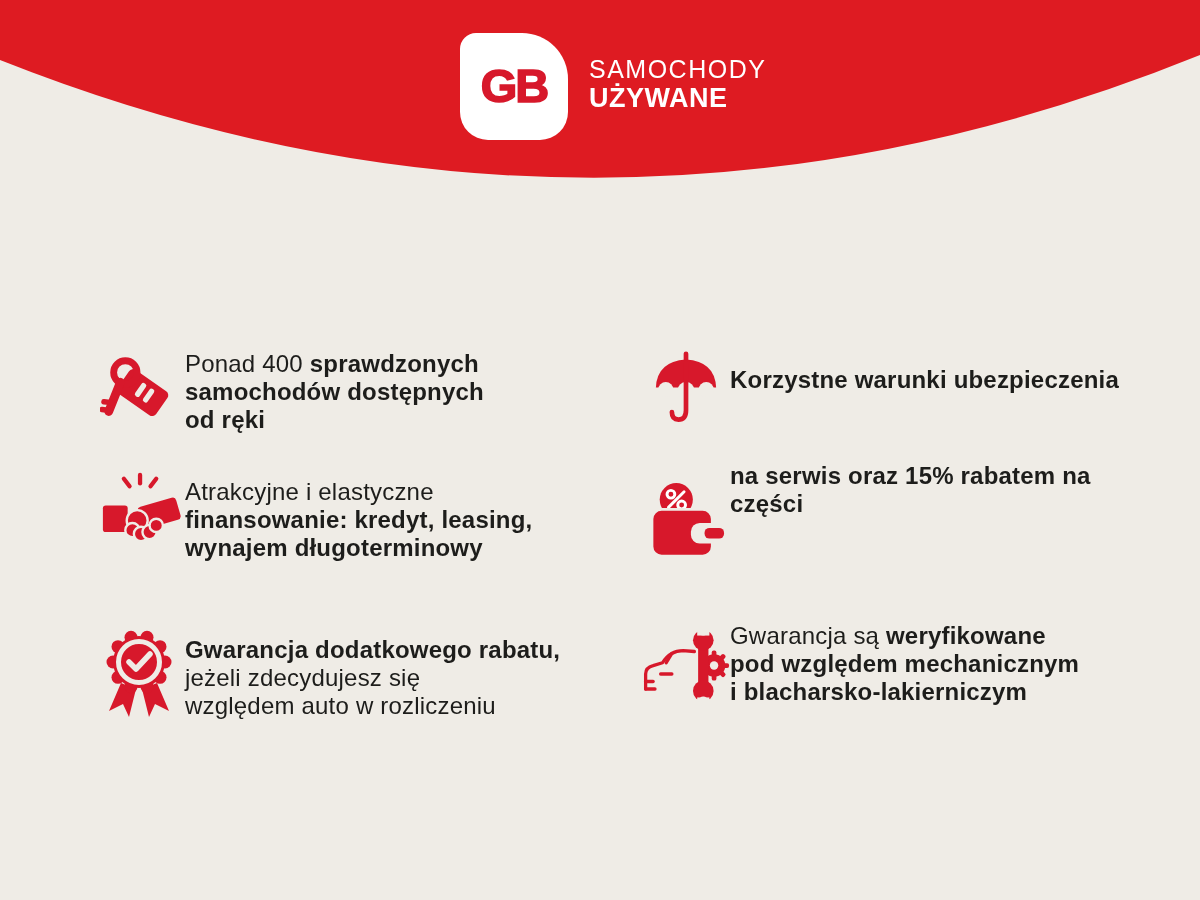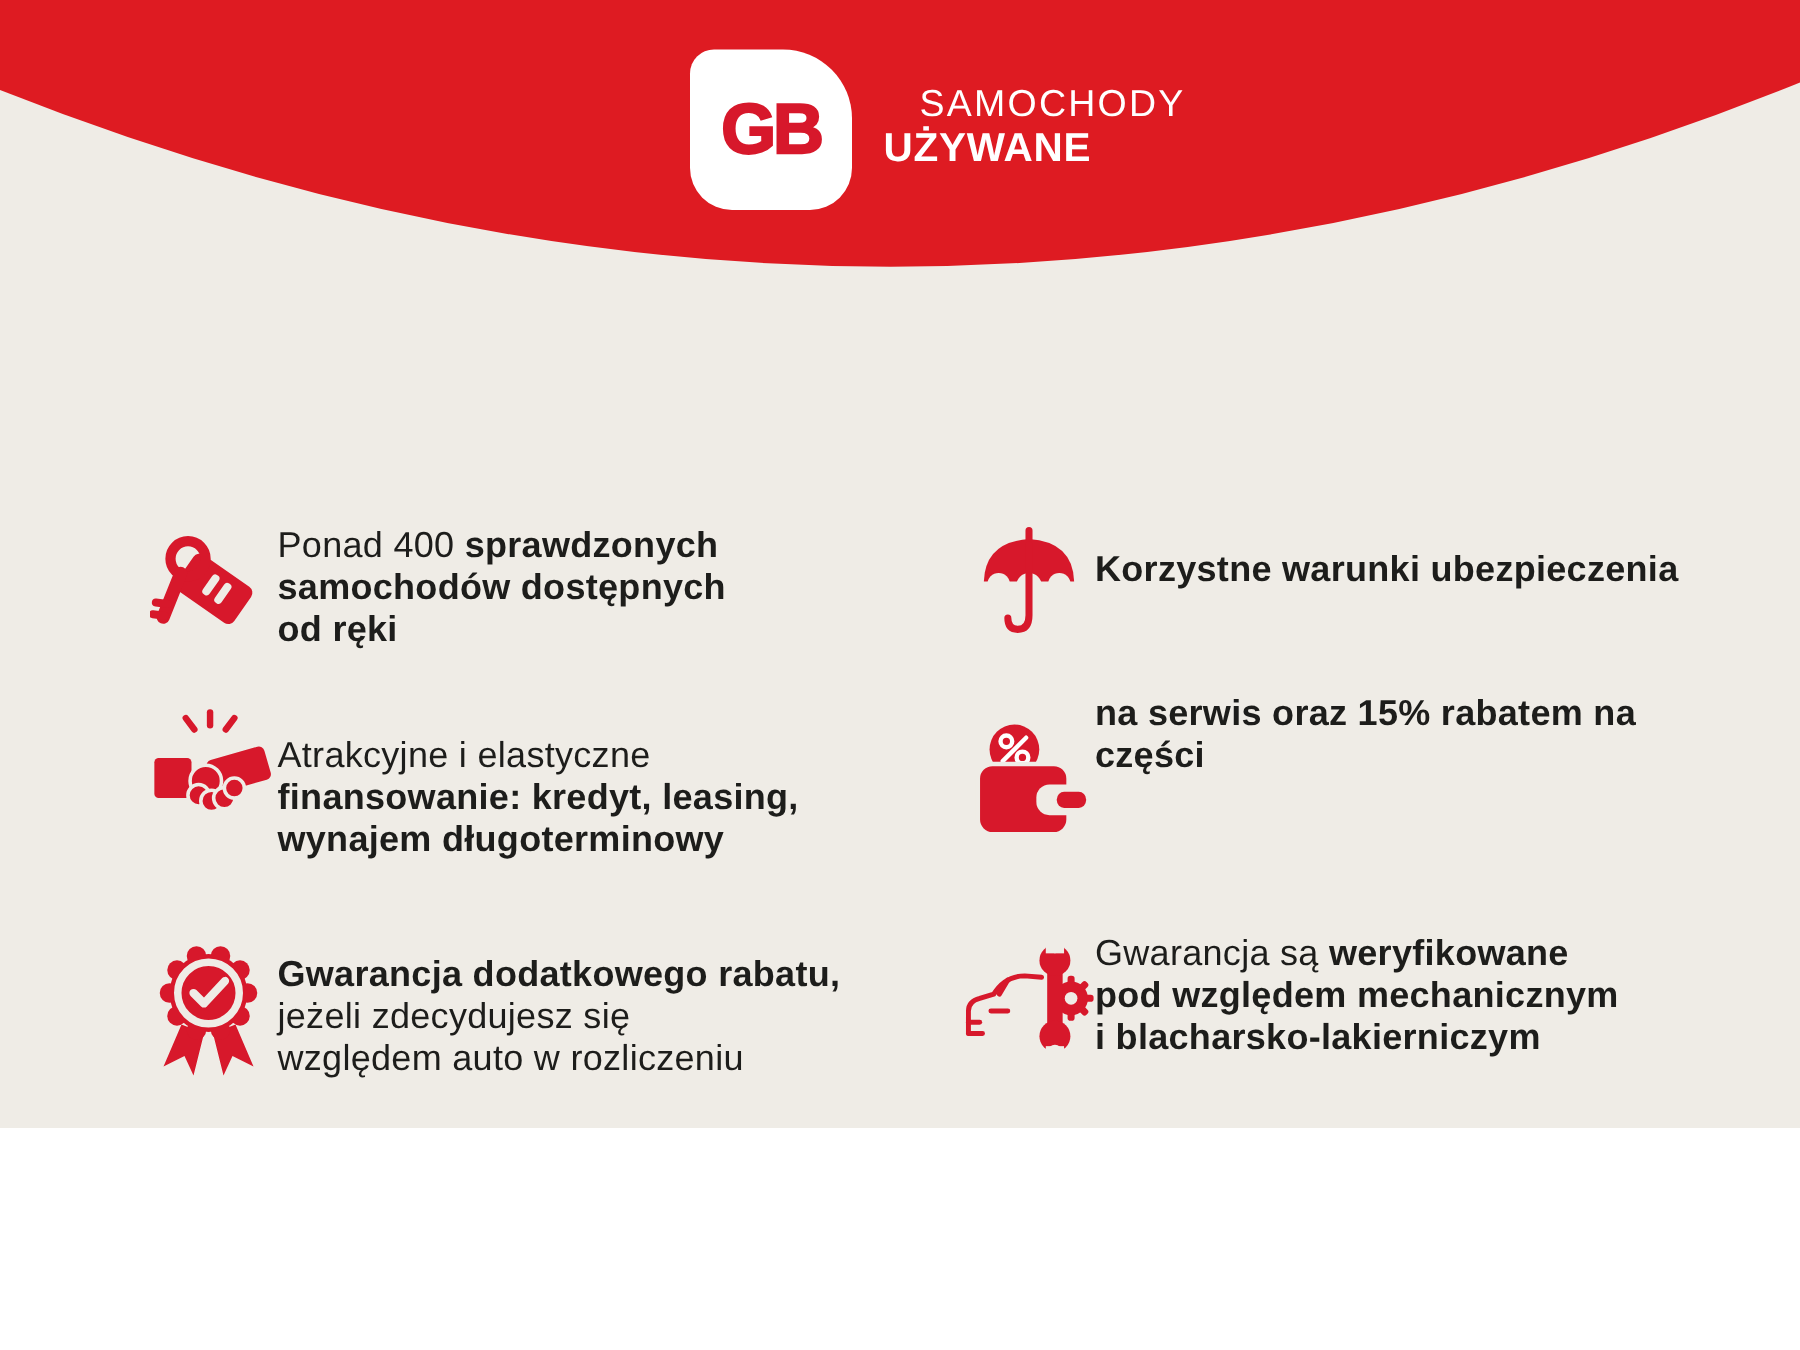--- a/index.html
+++ b/index.html
@@ -1,43 +1,43 @@
 <!DOCTYPE html>
 <html style="--header-red: #DE1B22; --accent-red: #D7182B; --bg: #EFECE6; --text: #1D1D1B; --tile: #FFFFFF;"><head>
 <meta charset="utf-8">
 <style>
   html,body{margin:0;padding:0;}
   body{font-family:"Liberation Sans", sans-serif;}
-  .page{position:relative;width:1200px;height:752px;background:var(--bg);overflow:hidden;}
+  .page{position:relative;width:1200px;height:900px;background:var(--bg);overflow:hidden;}
 
   
   .header-curve{position:absolute;top:0;left:0;width:1200px;height:300px;display:block;}
   .logo-tile{
     position:absolute;left:460px;top:33px;width:108px;height:107px;
     background:var(--tile);border-radius:16px 46px 28px 28px;
     display:flex;align-items:center;justify-content:center;
   }
   .gb{
     color:var(--accent-red);font-weight:700;font-size:47px;letter-spacing:-2px;
     -webkit-text-stroke:1.6px var(--accent-red);transform:translateY(-1px);
   }
   .brand{position:absolute;left:589px;top:56px;color:#fff;}
-  .brand-l1{font-size:25px;font-weight:400;letter-spacing:1.5px;line-height:26px;margin-left:24px;}
+  .brand-l1{font-size:25px;font-weight:400;letter-spacing:1.5px;line-height:26px;}
   .brand-l2{font-size:27px;font-weight:700;letter-spacing:0.5px;line-height:28px;margin-top:2px;}
 
   
   .feature-icon{position:absolute;}
   .feature-icon svg{width:100%;height:100%;display:block;}
   .feature-text{position:absolute;color:var(--text);font-size:24px;line-height:28px;letter-spacing:0.2px;white-space:nowrap;}
   .feature-text .b{font-weight:700;}
 
   .fi0{left:100px;top:352px;width:78px;height:78px;}
   .ft0{left:185px;top:350px;}
   .fi1{left:101px;top:469px;width:80px;height:88px;}
-  .ft1{left:185px;top:478px;margin-top:12px;}
+  .ft1{left:185px;top:478px;}
   .fi2{left:99px;top:625px;width:80px;height:94px;}
   .ft2{left:185px;top:624px;margin-top:12px;}
   .fi3{left:652px;top:350px;width:68px;height:79px;}
   .ft3{left:730px;top:366px;}
   .fi4{left:648px;top:480px;width:78px;height:86px;}
   .ft4{left:730px;top:462px;}
   .fi5{left:640px;top:627px;width:90px;height:79px;}
   .ft5{left:730px;top:622px;}
 </style>
 </head>

